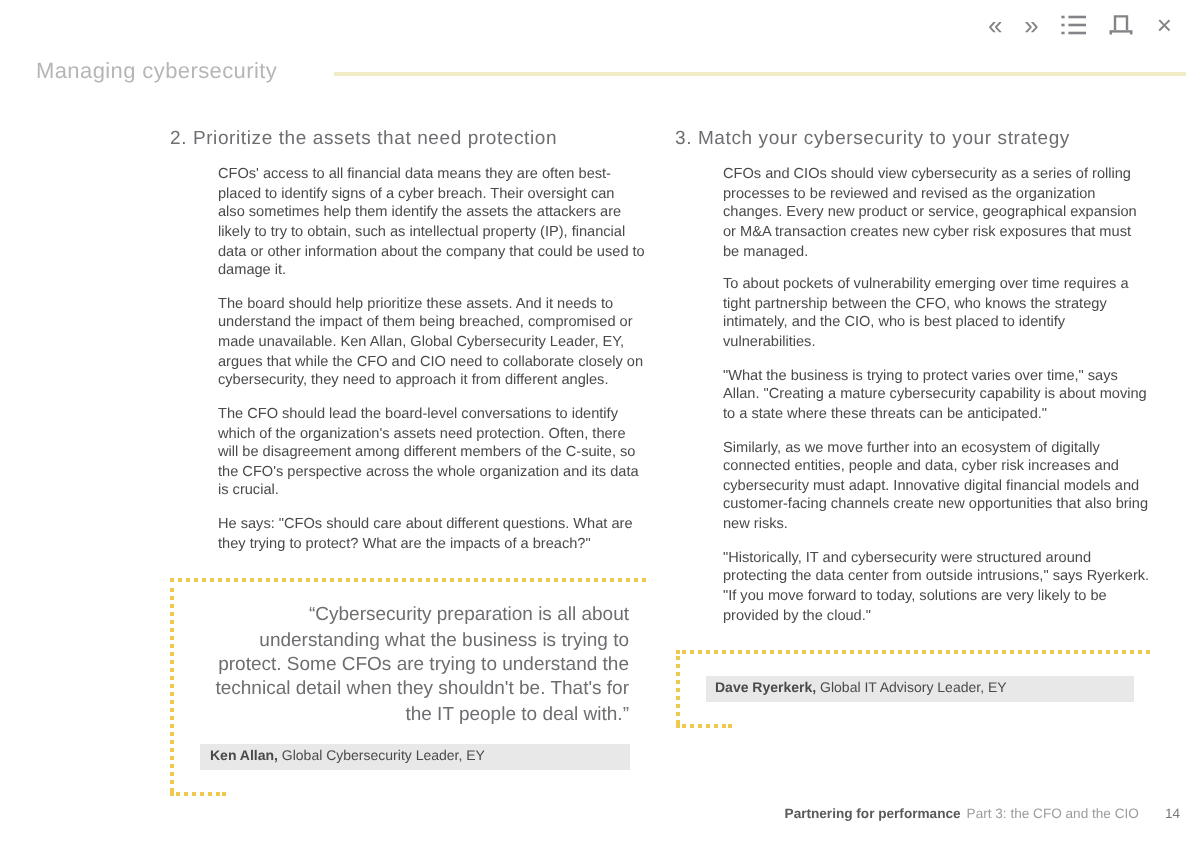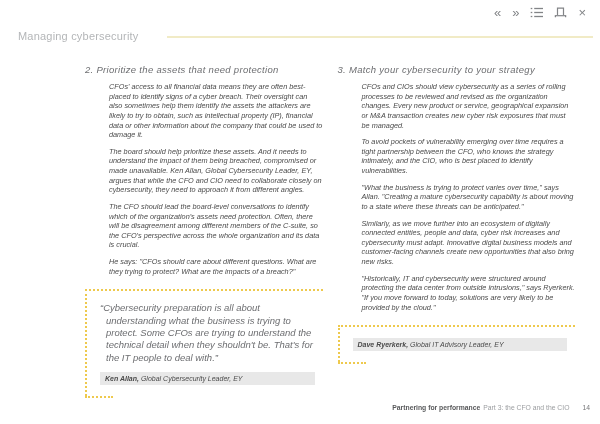--- a/index.html
+++ b/index.html
@@ -32,21 +32,21 @@
   }
   .title-rule {
     flex:1; height:2px; background:#f1ebc6; margin-left:7px; margin-top:1px;
   }
 
   
   .columns {
     position:absolute; top:64px; left:85px; width:490px;
     display:flex; gap:15px;
   }
-  .col { flex:1; min-width:0;font-style:italic; }
+  .col { flex:1; min-width:0; }
   .col-heading {
     font-size:9.5px; color:#6d6e71; font-weight:400;
     letter-spacing:0.3px; margin-bottom:7px;
   }
   .body-para {
     font-size:7.3px; line-height:1.32; color:#4a4a4a;
     margin-bottom:7px;
     margin-left:24px;
   }
 
@@ -59,20 +59,21 @@
     padding:11px 8px 11px 13px;
   }
   .quote-tail {
     position:absolute; left:-2px; bottom:-2px;
     width:28px; border-top:2px dotted #eec94d;
   }
   .quote-text {
     font-size:9.5px; line-height:1.3; color:#6d6e71;
     padding-left:6px; text-indent:-6px;
     margin-bottom:8px;
+    text-align:right;
   }
   .attribution {
     background:#e8e8e8;
     padding:3px 5px;
     font-size:7px; color:#4a4a4a;
   }
   .attr-name { font-weight:bold; }
   .attr-role { color:#4a4a4a; }
 
   
@@ -136,23 +137,23 @@
         <div class="attribution">
           <span class="attr-name">Ken Allan,</span><span class="attr-role"> Global Cybersecurity Leader, EY</span>
         </div>
         <div class="quote-tail"></div>
       </div>
     </div>
 
     <div class="col">
       <div class="col-heading">3. Match your cybersecurity to your strategy</div>
       <p class="body-para">CFOs and CIOs should view cybersecurity as a series of rolling processes to be reviewed and revised as the organization changes. Every new product or service, geographical expansion or M&amp;A transaction creates new cyber risk exposures that must be managed.</p>
-      <p class="body-para">To avoid pockets of vulnerability emerging over time requires a tight partnership between the CFO, who knows the strategy intimately, and the CIO, who is best placed to identify vulnerabilities.</p>
+      <p class="body-para">To about pockets of vulnerability emerging over time requires a tight partnership between the CFO, who knows the strategy intimately, and the CIO, who is best placed to identify vulnerabilities.</p>
       <p class="body-para">"What the business is trying to protect varies over time," says Allan. "Creating a mature cybersecurity capability is about moving to a state where these threats can be anticipated."</p>
-      <p class="body-para">Similarly, as we move further into an ecosystem of digitally connected entities, people and data, cyber risk increases and cybersecurity must adapt. Innovative digital business models and customer-facing channels create new opportunities that also bring new risks.</p>
+      <p class="body-para">Similarly, as we move further into an ecosystem of digitally connected entities, people and data, cyber risk increases and cybersecurity must adapt. Innovative digital financial models and customer-facing channels create new opportunities that also bring new risks.</p>
       <p class="body-para">"Historically, IT and cybersecurity were structured around protecting the data center from outside intrusions," says Ryerkerk. "If you move forward to today, solutions are very likely to be provided by the cloud."</p>
 
       <div class="quote-box">
         <div class="attribution">
           <span class="attr-name">Dave Ryerkerk,</span><span class="attr-role"> Global IT Advisory Leader, EY</span>
         </div>
         <div class="quote-tail"></div>
       </div>
     </div>
 

